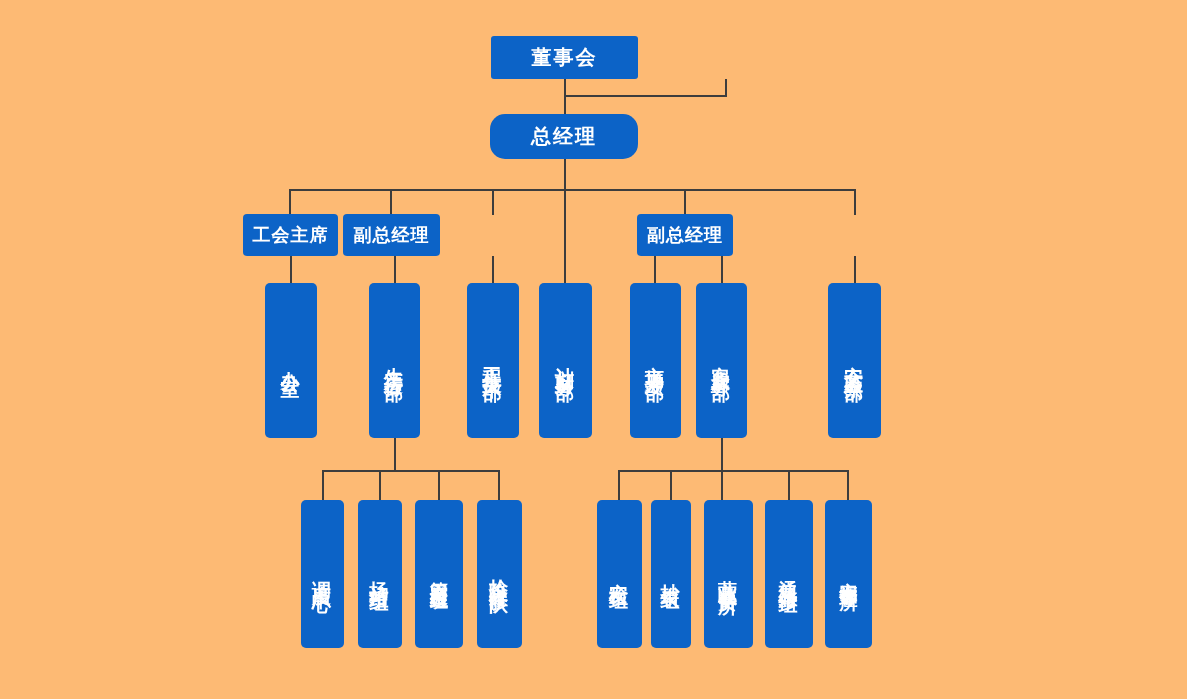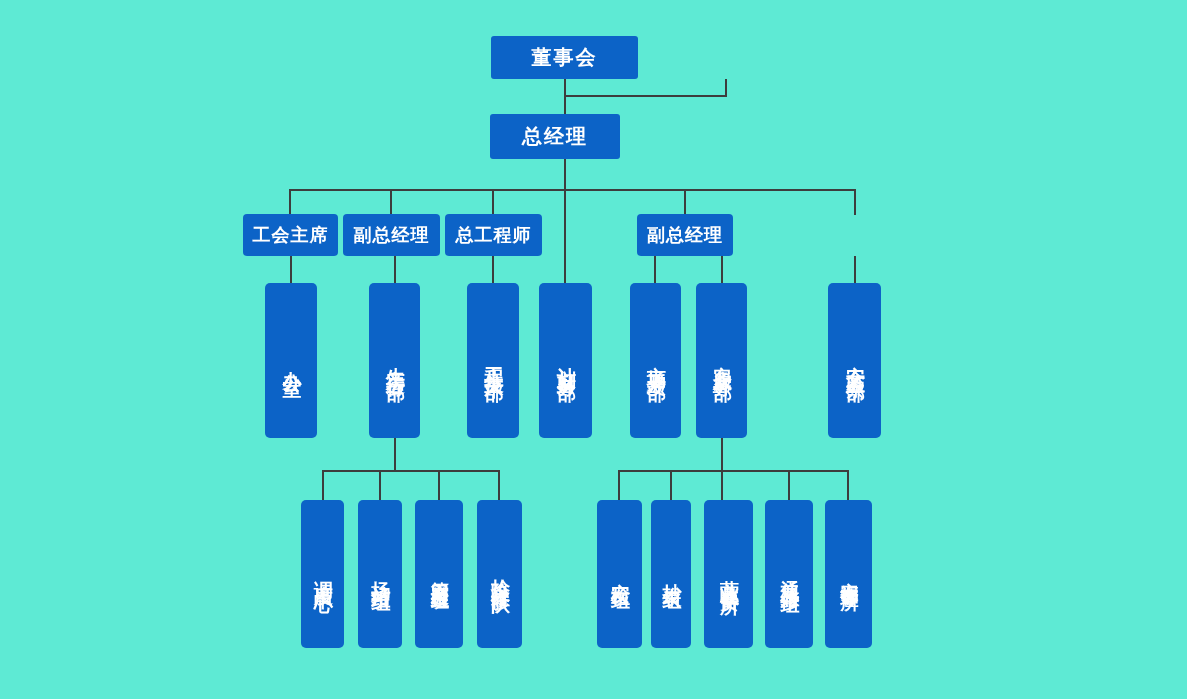--- a/index.html
+++ b/index.html
@@ -5,23 +5,22 @@
   html, body {
     margin: 0;
     padding: 0;
     background: #ffffff;
     font-family: "DejaVu Sans", "Liberation Sans", sans-serif;
   }
   .stage {
     position: relative;
     width: 1187px;
     height: 699px;
-    background: #5eead4;
+    background: #fdba74;
     overflow: hidden;
-    font-family: Liberation Mono, monospace;
   }
   .node {
     position: absolute;
     background: #0c63c7;
     color: #ffffff;
     font-weight: bold;
     display: flex;
     align-items: center;
     justify-content: center;
     border-radius: 4px;
@@ -84,25 +83,24 @@
   <div class="vl" style="left:721px; top:438px; height:33px;"></div>
   <div class="hl" style="left:618px; top:470px; width:231px;"></div>
   <div class="vl" style="left:618px; top:470px; height:31px;"></div>
   <div class="vl" style="left:670px; top:470px; height:31px;"></div>
   <div class="vl" style="left:721px; top:470px; height:31px;"></div>
   <div class="vl" style="left:788px; top:470px; height:31px;"></div>
   <div class="vl" style="left:847px; top:470px; height:31px;"></div>
 
   <div class="node h1" style="left:491px; top:36px; width:147px; height:43px;">董事会</div>
 
-  <div class="node h1" style="left:490px; top:114px; width:130px; height:45px;">总经理</div>
+  <div class="node h1" style="left:490px; top:114px; width:148px; height:45px;border-radius:15px;">总经理</div>
 
   <div class="node h2" style="left:243px; top:214px; width:95px; height:42px;">工会主席</div>
   <div class="node h2" style="left:343px; top:214px; width:97px; height:42px;">副总经理</div>
-  <div class="node h2" style="left:445px; top:214px; width:97px; height:42px;">总工程师</div>
   <div class="node h2" style="left:637px; top:214px; width:96px; height:42px;">副总经理</div>
 
   <div class="node v" style="left:265px; top:283px; width:52px; height:155px;">办公室</div>
   <div class="node v" style="left:369px; top:283px; width:51px; height:155px;">生产运行部</div>
   <div class="node v" style="left:467px; top:283px; width:52px; height:155px;">工程技术部</div>
   <div class="node v" style="left:539px; top:283px; width:53px; height:155px;">计划财务部</div>
   <div class="node v" style="left:630px; top:283px; width:51px; height:155px;">市场开发部</div>
   <div class="node v" style="left:696px; top:283px; width:51px; height:155px;">客户服务部</div>
   <div class="node v" style="left:828px; top:283px; width:53px; height:155px;">安全监察部</div>
 

